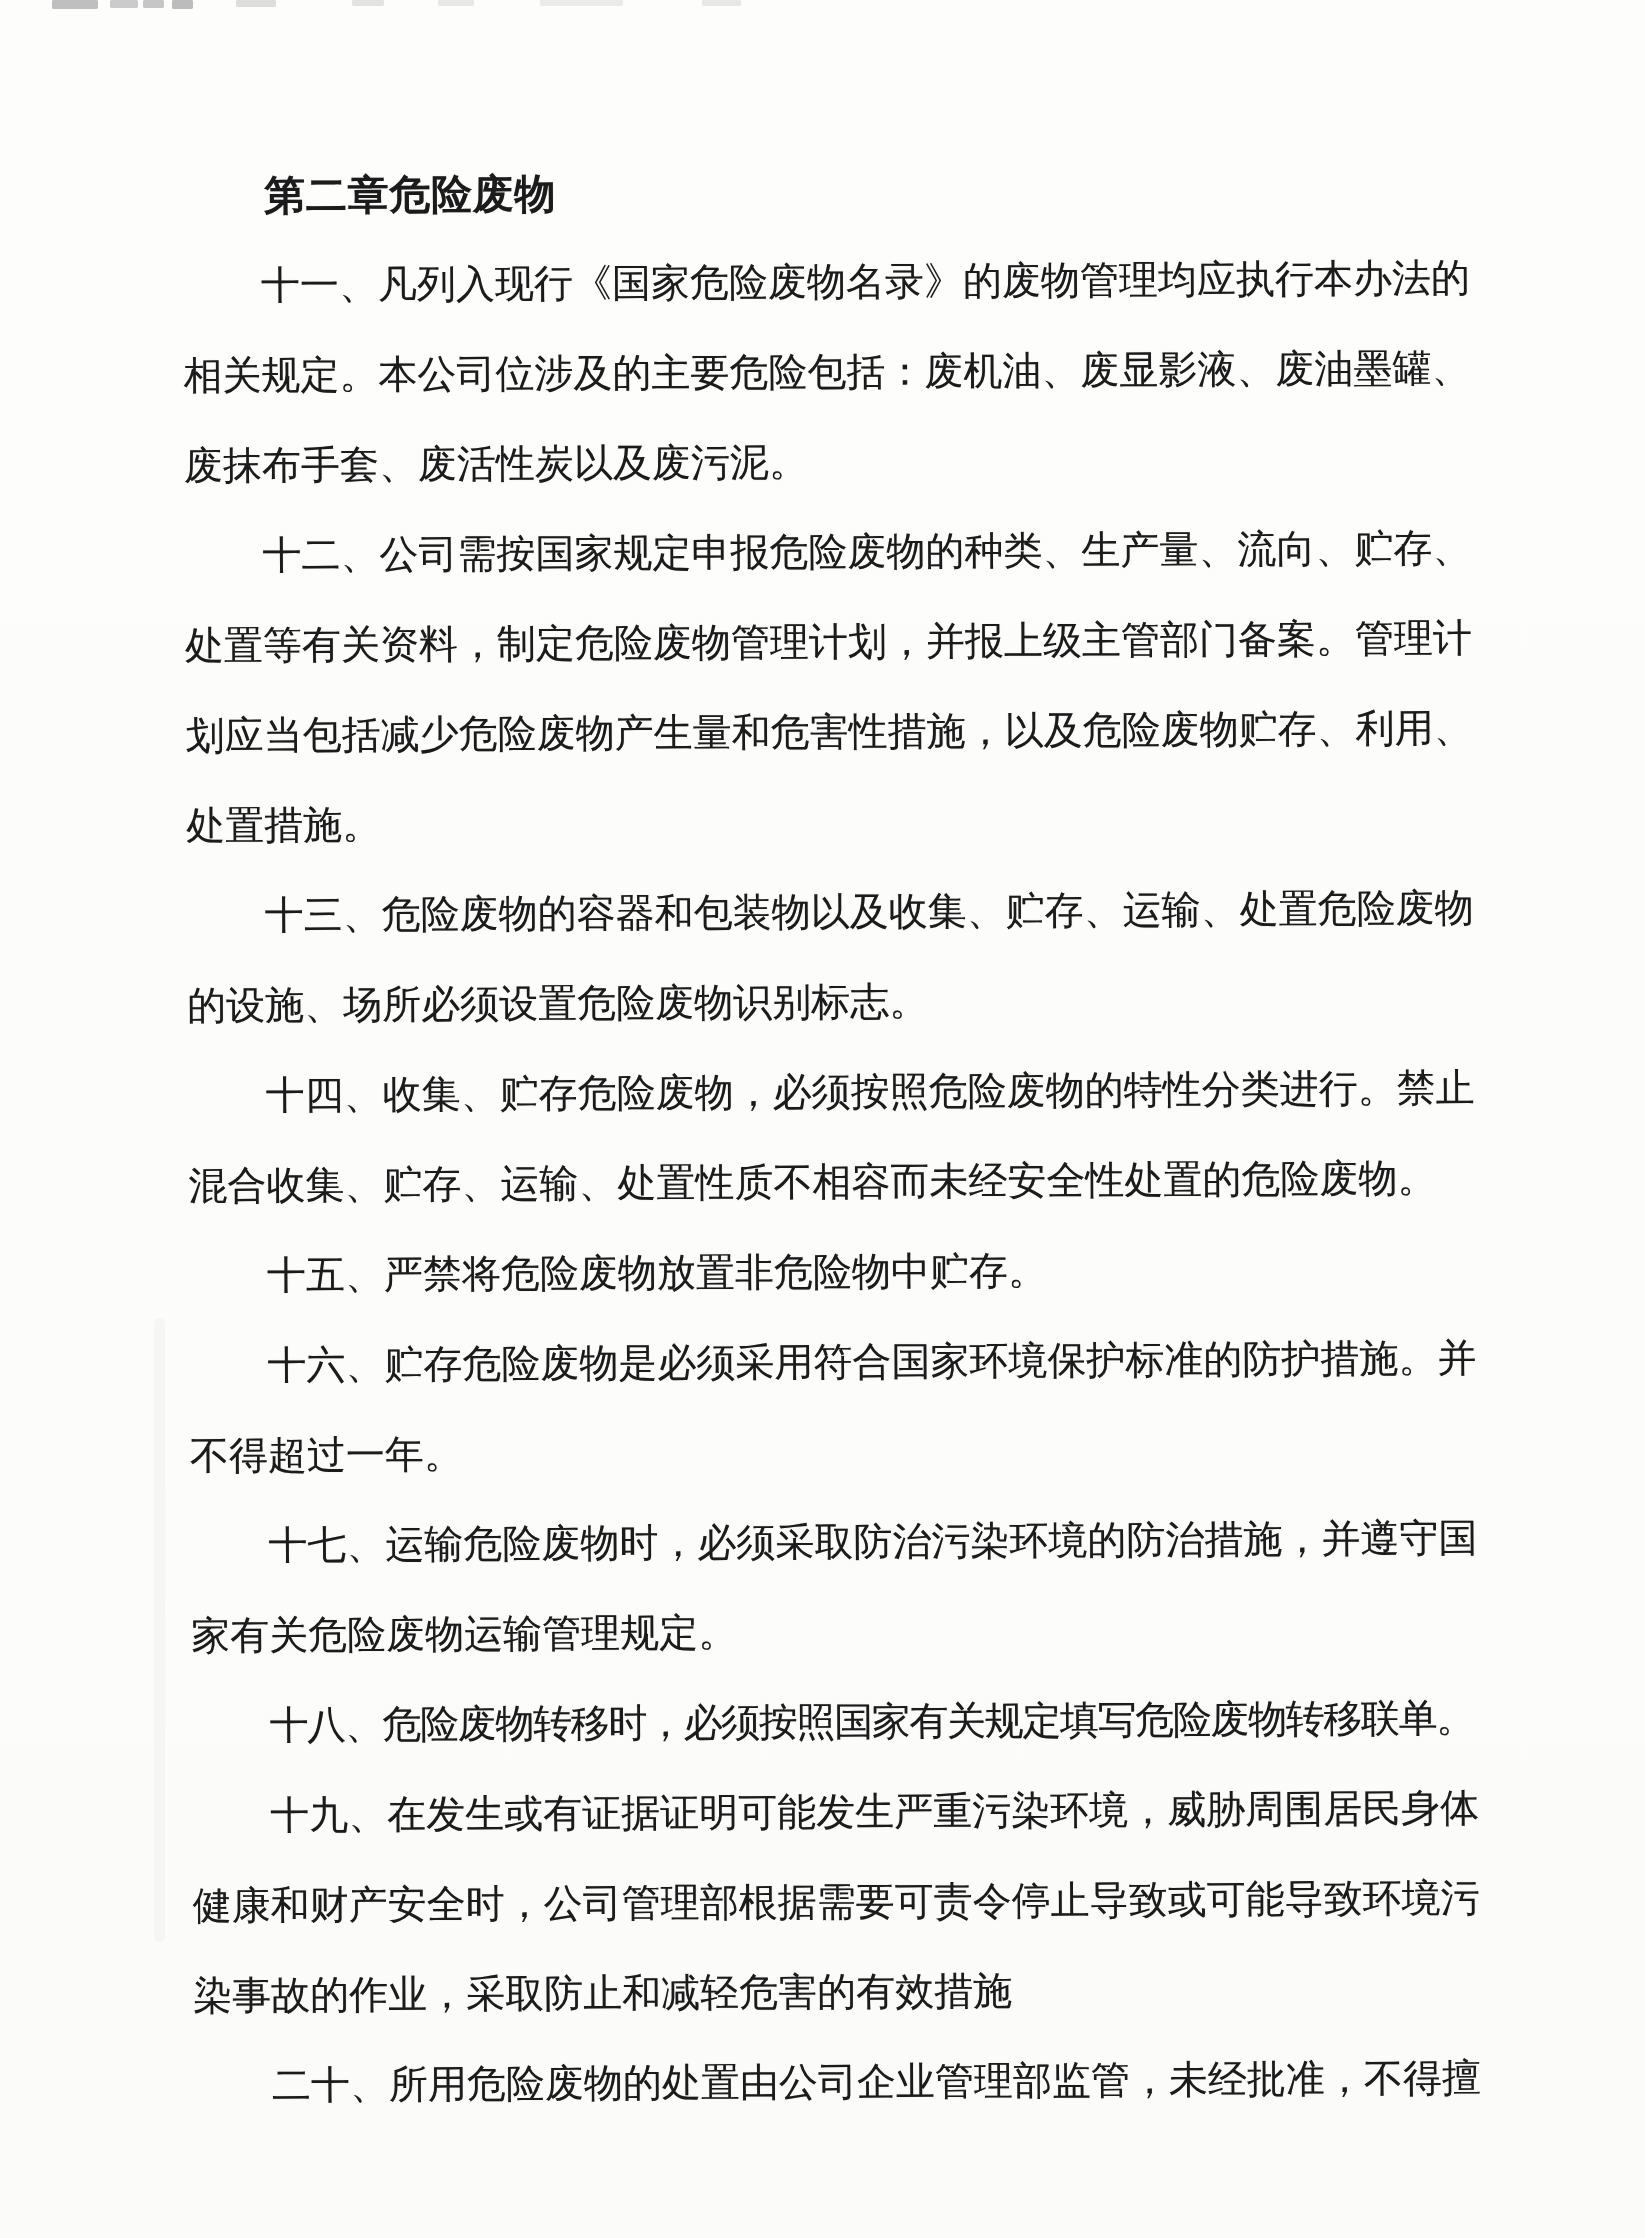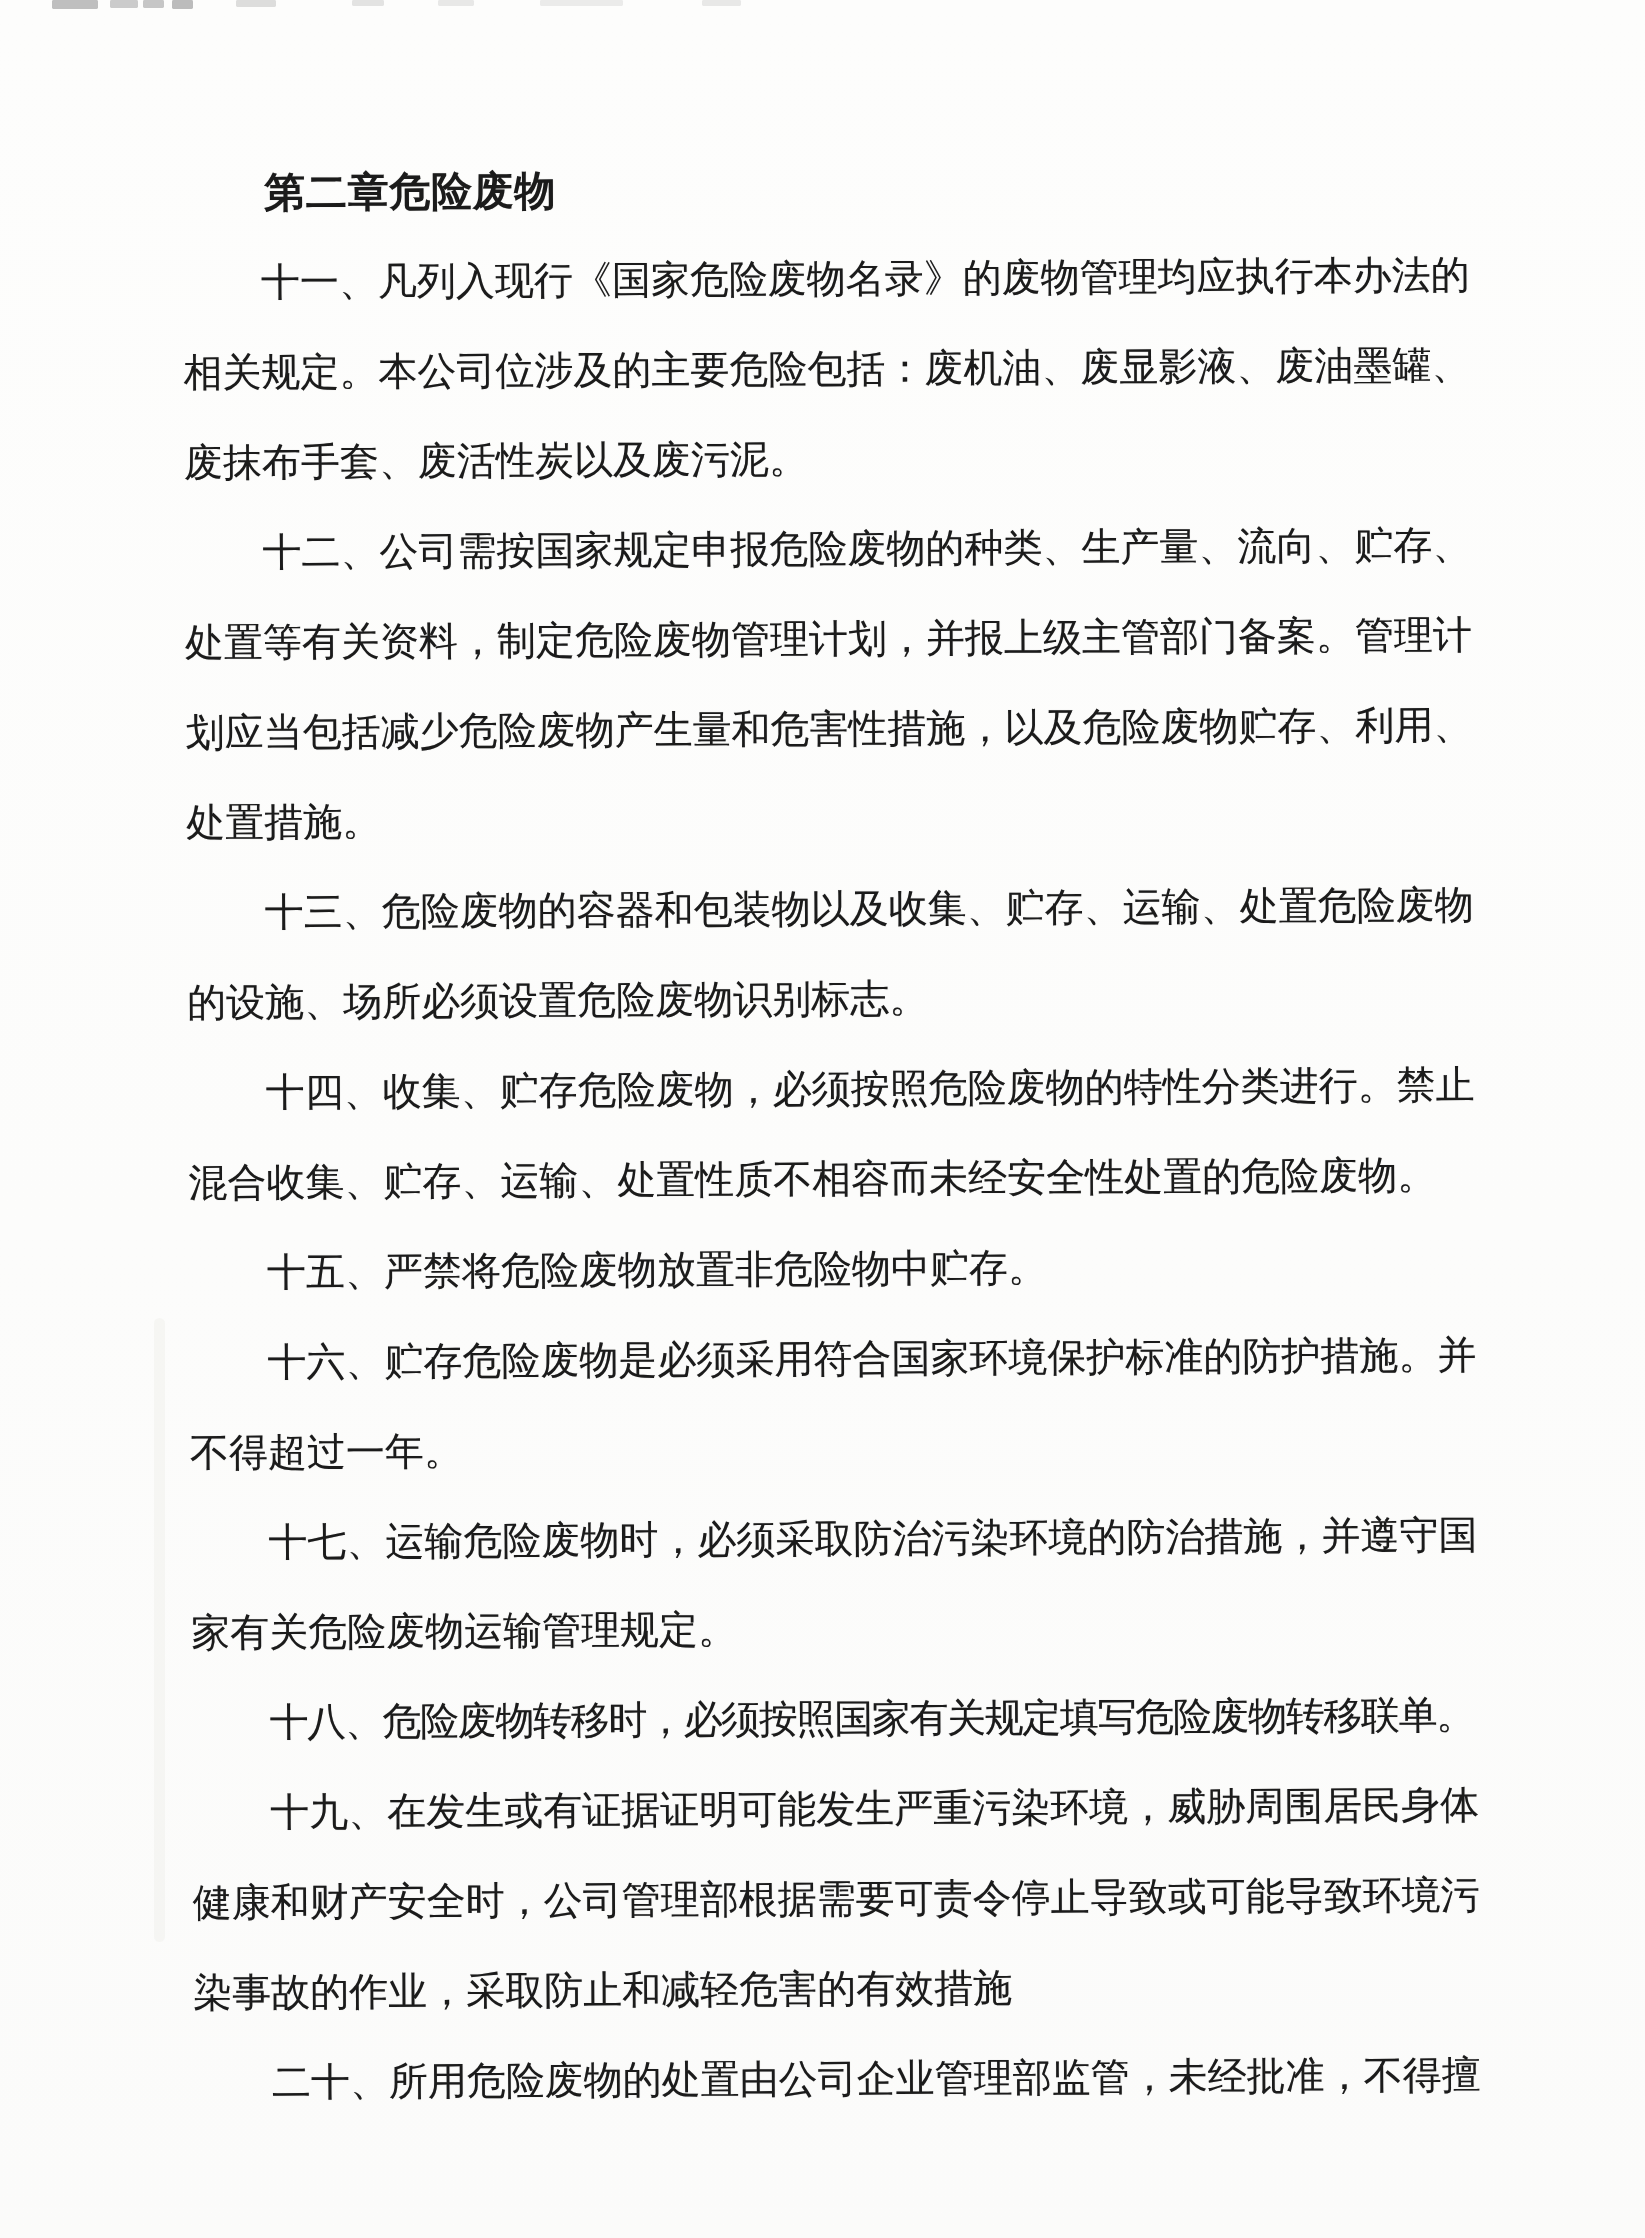--- a/index.html
+++ b/index.html
@@ -6,21 +6,21 @@
     margin: 0;
     padding: 0;
     background: #ffffff;
   }
   .page {
     position: relative;
     width: 1645px;
     height: 2239px;
     background: linear-gradient(180deg, #fdfdfc 0%, #fcfcfb 55%, #fbfbfa 100%);
     overflow: hidden;
-    font-family: Liberation Mono, monospace;
+    font-family: Liberation Sans, sans-serif;
   }
   
   .artifact {
     position: absolute;
     top: 0;
     border-radius: 1.4px;
   }
   .a1 { left: 52px;   width: 46px; height: 9px; background: #8d8d8d; opacity: .55; }
   .a2 { left: 110px;  width: 28px; height: 7.6px; background: #9a9a9a; opacity: .5; }
   .a3 { left: 143px;  width: 21px; height: 8.3px; background: #8f8f8f; opacity: .5; }

